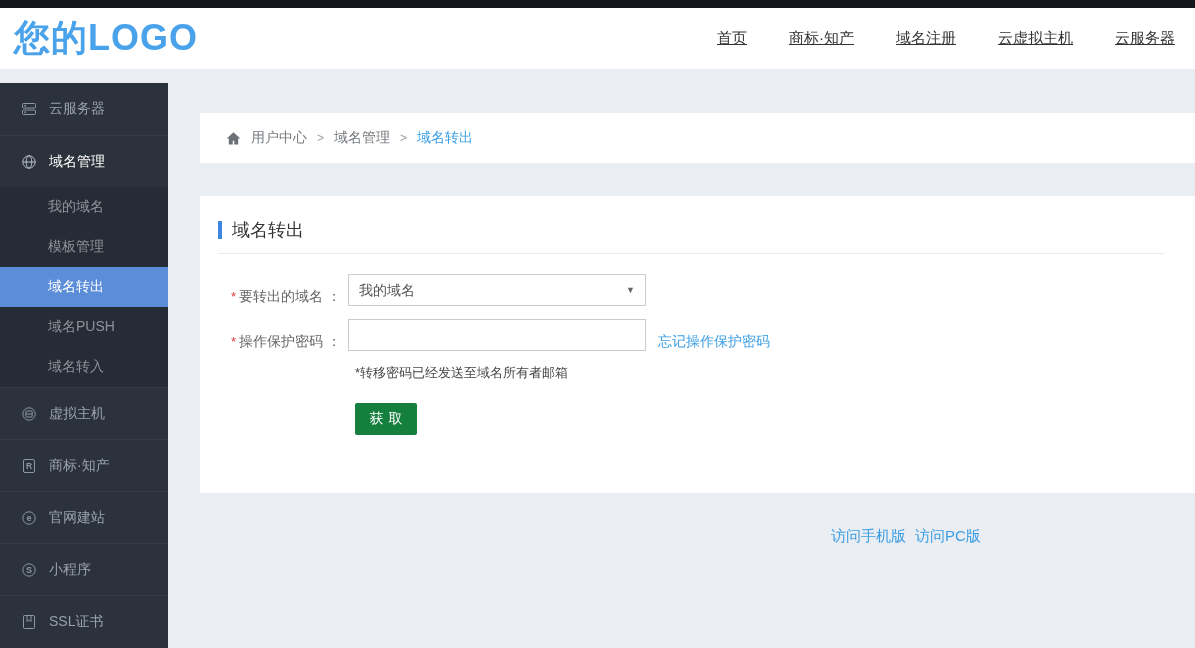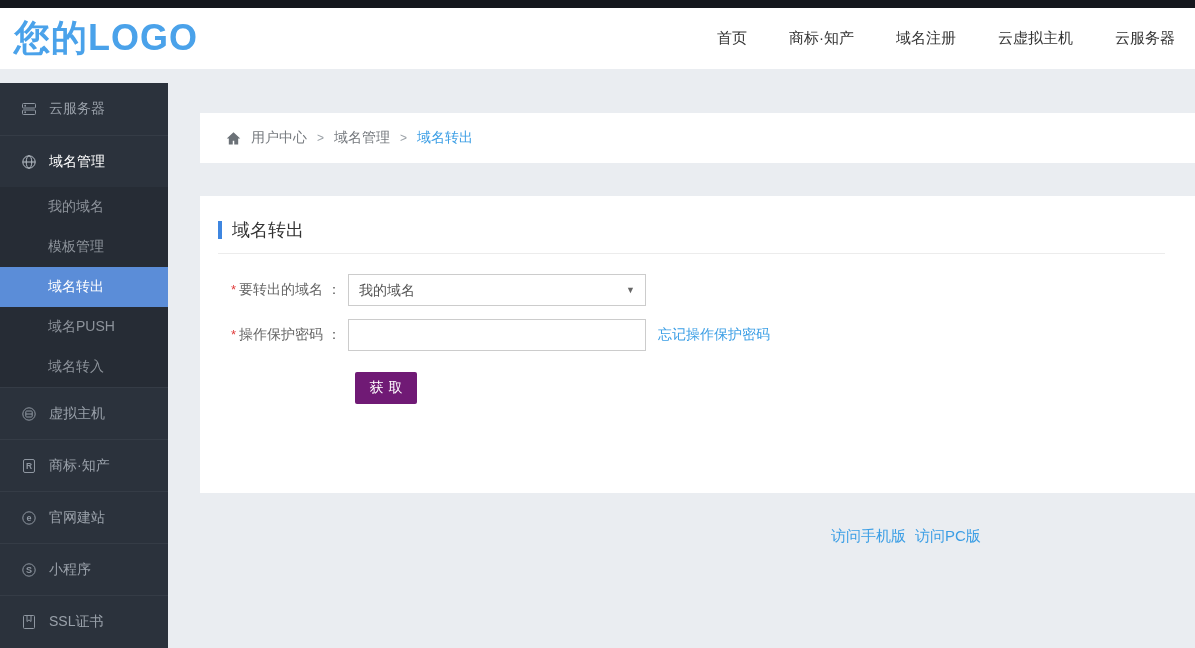--- a/index.html
+++ b/index.html
@@ -8,21 +8,21 @@
     position:relative; overflow:hidden;
     background:#eaedf1;
     font-family:"Liberation Sans","DejaVu Sans",sans-serif;
   }
   
   .topstrip { position:absolute; top:0; left:0; width:100%; height:8px; background:#14171d; }
   
   .header { position:absolute; top:8px; left:0; width:100%; height:61px; background:#fff;
             display:flex; align-items:center; justify-content:space-between; }
   .logo { margin-left:14px; font-size:36px; font-weight:bold; color:#4aa2ea; letter-spacing:1px; }
-  .nav { display:flex; gap:42px; margin-right:20px; font-size:15px; color:#333; }
+  .nav { display:flex; gap:42px; margin-right:20px; font-size:15px; color:#333;text-decoration:underline; }
   .nav span { cursor:pointer; white-space:nowrap; }
 
   
   .sidebar { position:absolute; top:83px; left:0; width:168px; bottom:0; background:#2b323c; }
   .side-item { height:52px; display:flex; align-items:center; padding-left:21px;
                color:#9aa1aa; font-size:14px; cursor:pointer; border-top:1px solid #353c46; }
   .side-item.no-border { border-top:none; }
   .side-item .icon { width:16px; height:16px; margin-right:12px; display:flex; color:#8f97a1; flex:0 0 16px; }
   .side-item.section-active { color:#ffffff; }
   .side-item.section-active .icon { color:#b9c0c8; }
@@ -41,34 +41,34 @@
   .breadcrumb .sep { color:#9aa0a6; font-size:12px; }
   .breadcrumb .current { color:#3b9ee5; }
 
   .card { position:absolute; left:32px; right:0; top:113px; height:297px; background:#fff; }
   .card-head { display:flex; align-items:center; padding:22px 0 0 18px; }
   .title-bar { width:4px; height:18px; background:#3e86e0; margin-right:10px; }
   .card-title { font-size:18px; color:#333; font-weight:normal; }
   .card-divider { height:1px; background:#ececec; margin:11px 30px 0 18px; }
 
   .form { padding-top:20px; }
-  .frow { display:flex; align-items:center; height:32px; margin-bottom:13px; }
+  .frow { display:flex; align-items:flex-end; height:32px; margin-bottom:13px; }
   .flabel { flex:0 0 148px; width:148px; text-align:right; font-size:14px; color:#666; padding-right:7px; }
   .req { color:#e03c3c; margin-right:3px; font-size:13px; }
   .select-wrap { position:relative; width:298px; height:32px; }
   select.ctl { width:298px; height:32px; border:1px solid #ccc; background:#fff;
                appearance:none; -webkit-appearance:none; padding:0 10px; font-size:14px;
                color:#555; border-radius:0; font-family:inherit; }
   .caret { position:absolute; right:11px; top:50%; transform:translateY(-50%);
            font-size:9px; color:#666; pointer-events:none; }
   input.ctl { width:298px; height:32px; border:1px solid #ccc; padding:0 10px;
               font-size:14px; color:#333; outline:none; font-family:inherit; }
   .flink { margin-left:12px; font-size:14px; color:#3b9ee5; text-decoration:none; cursor:pointer; }
   .note { margin:8px 0 0 155px; font-size:13px; color:#454545; }
-  .submit { margin:21px 13px 0 155px; width:62px; height:32px; background:#701a75; color:#fff;
+  .submit { margin:21px 13px 0 155px; width:62px; height:32px; background:#15803d; color:#fff;
             border:none; font-size:14px; letter-spacing:5px; text-indent:5px; cursor:pointer;
             border-radius:2px; font-family:inherit; display:block; }
 
   .footer-links { position:absolute; top:444px; left:663px; display:flex; gap:9px; font-size:15px; }
   .footer-links a { color:#3b9ee5; text-decoration:none; cursor:pointer; }
 </style>
 </head>
 <body>
 
 <div class="topstrip"></div>
@@ -194,20 +194,21 @@
         </span>
       </div>
 
 
       <div class="frow">
         <span class="flabel"><span class="req">*</span><span>操作保护密码 ：</span></span>
         <input class="ctl" type="text" value="" style="">
         <a class="flink">忘记操作保护密码</a>
       </div>
 
+      <div class="note">*转移密码已经发送至域名所有者邮箱</div>
 
       <button class="submit">获取</button>
     </form>
   </section>
 
   <div class="footer-links">
     <a>访问手机版</a>
     <a>访问PC版</a>
   </div>
 

